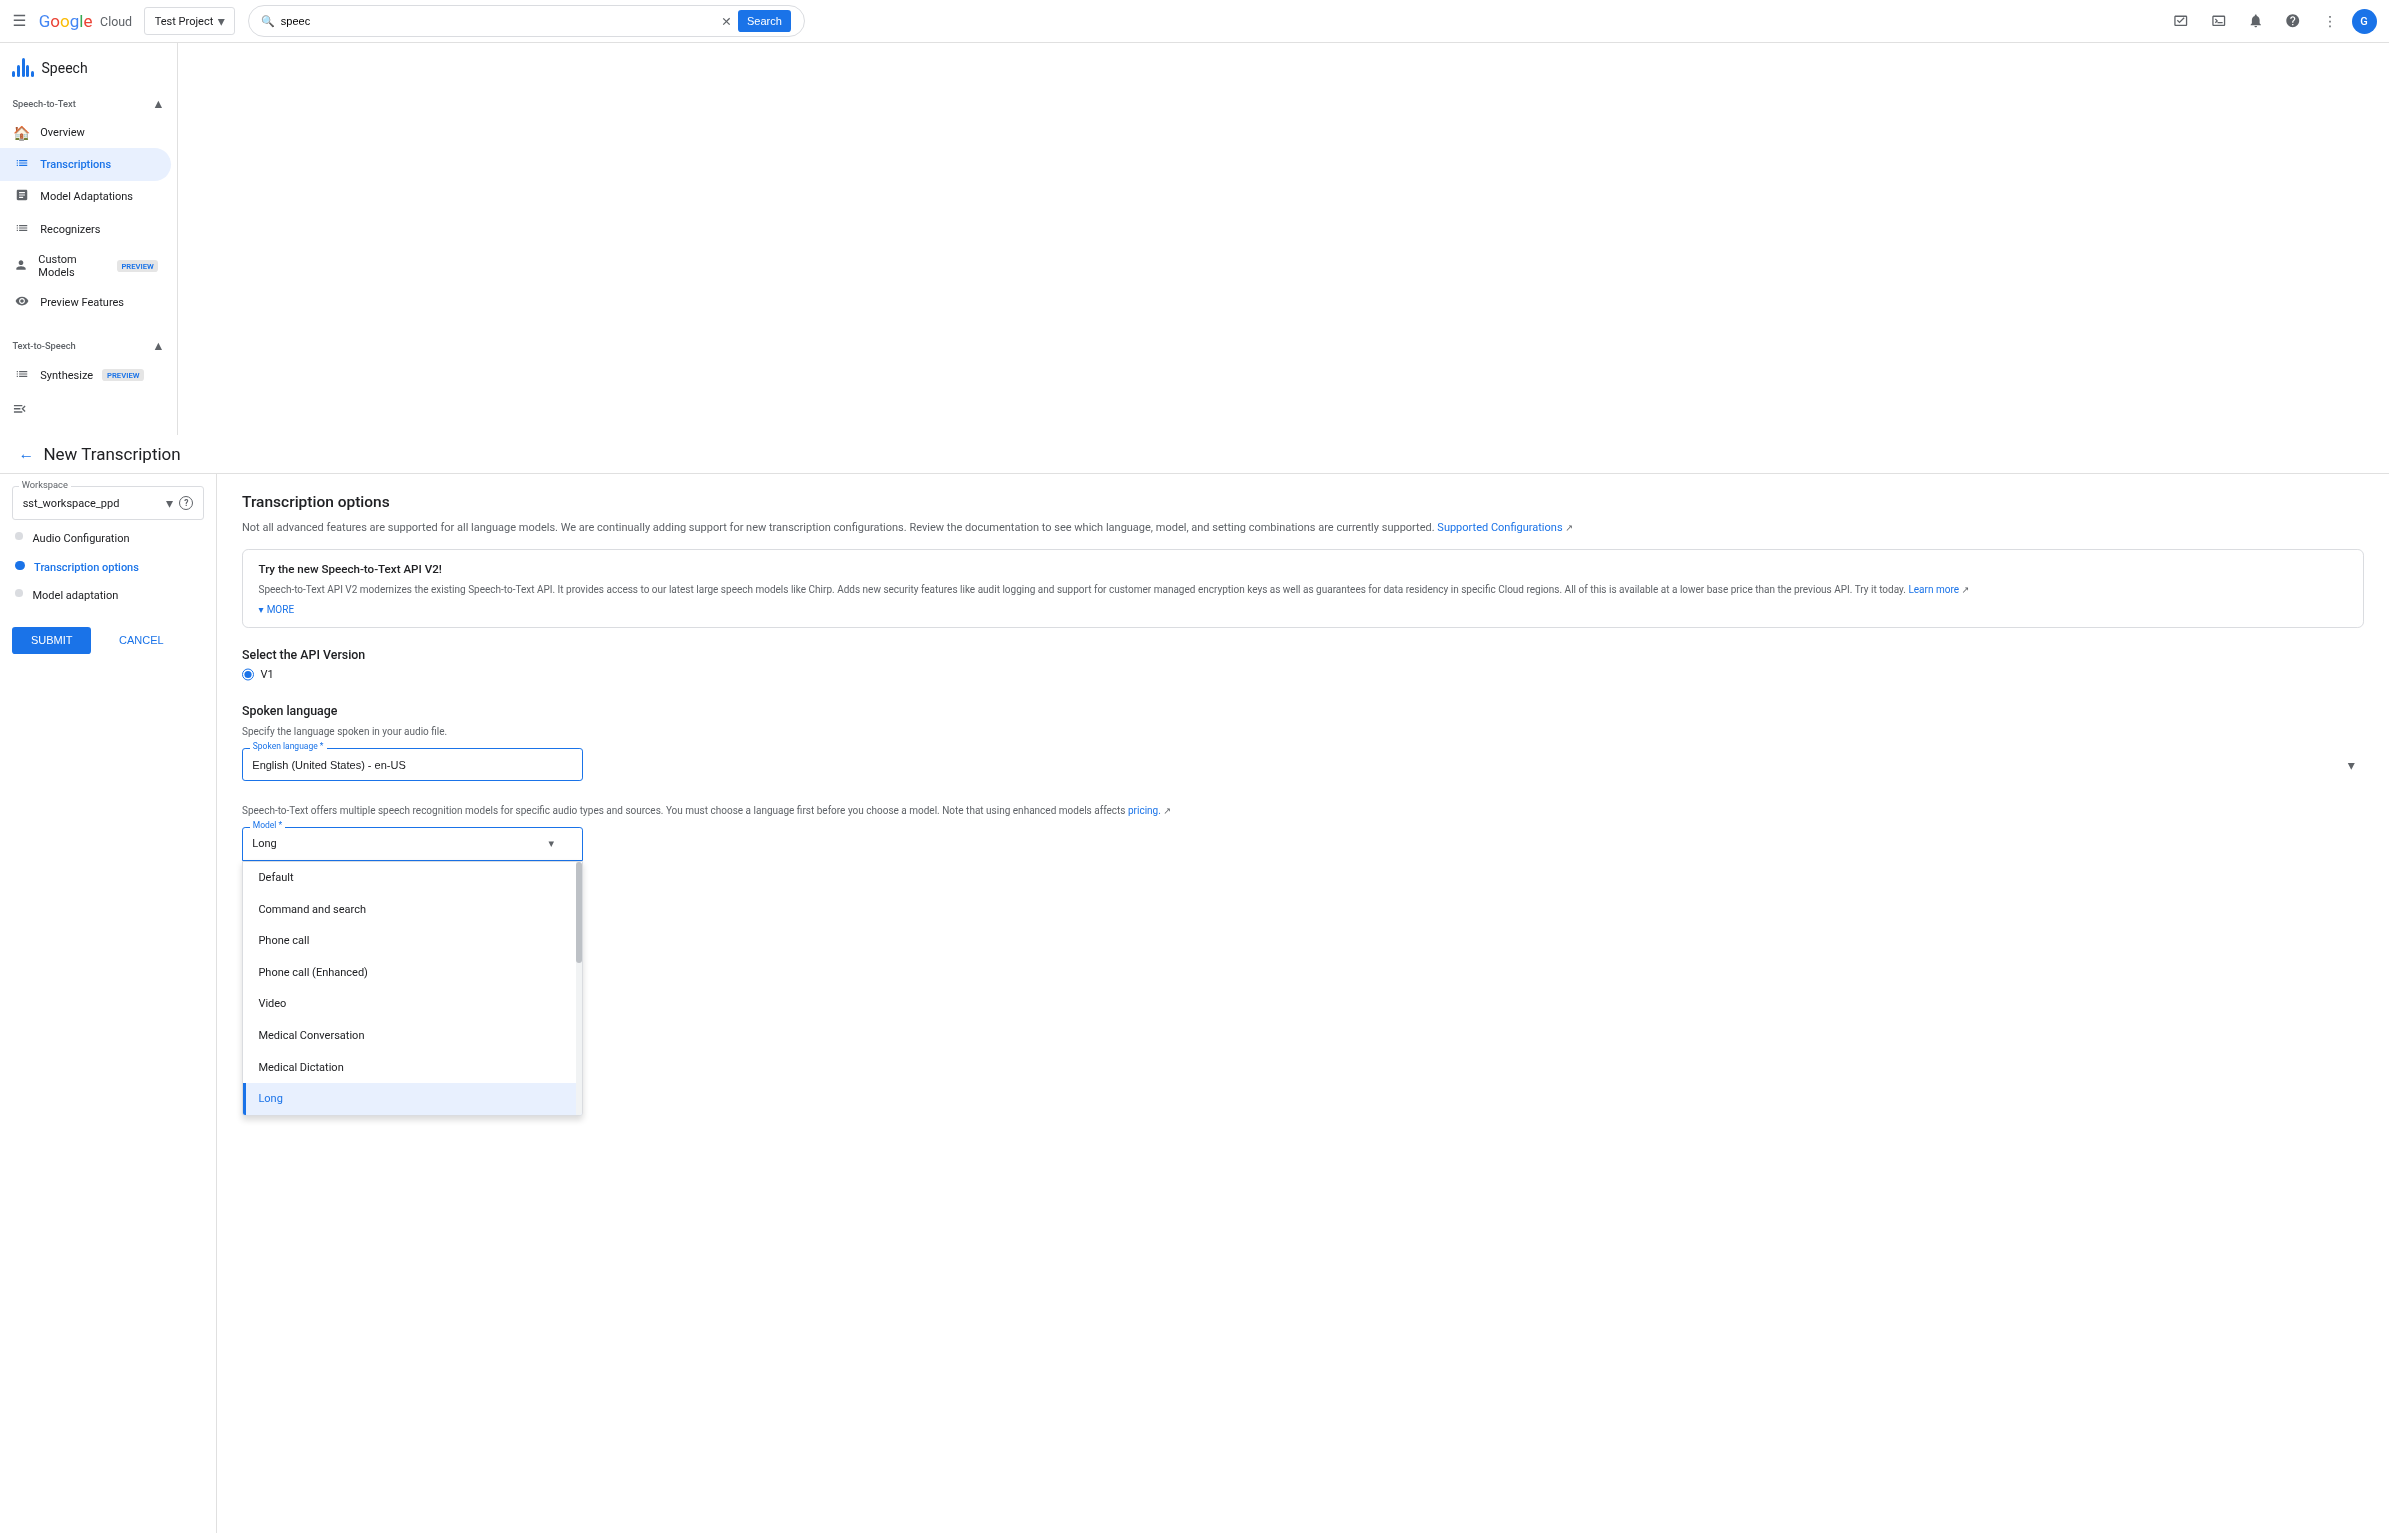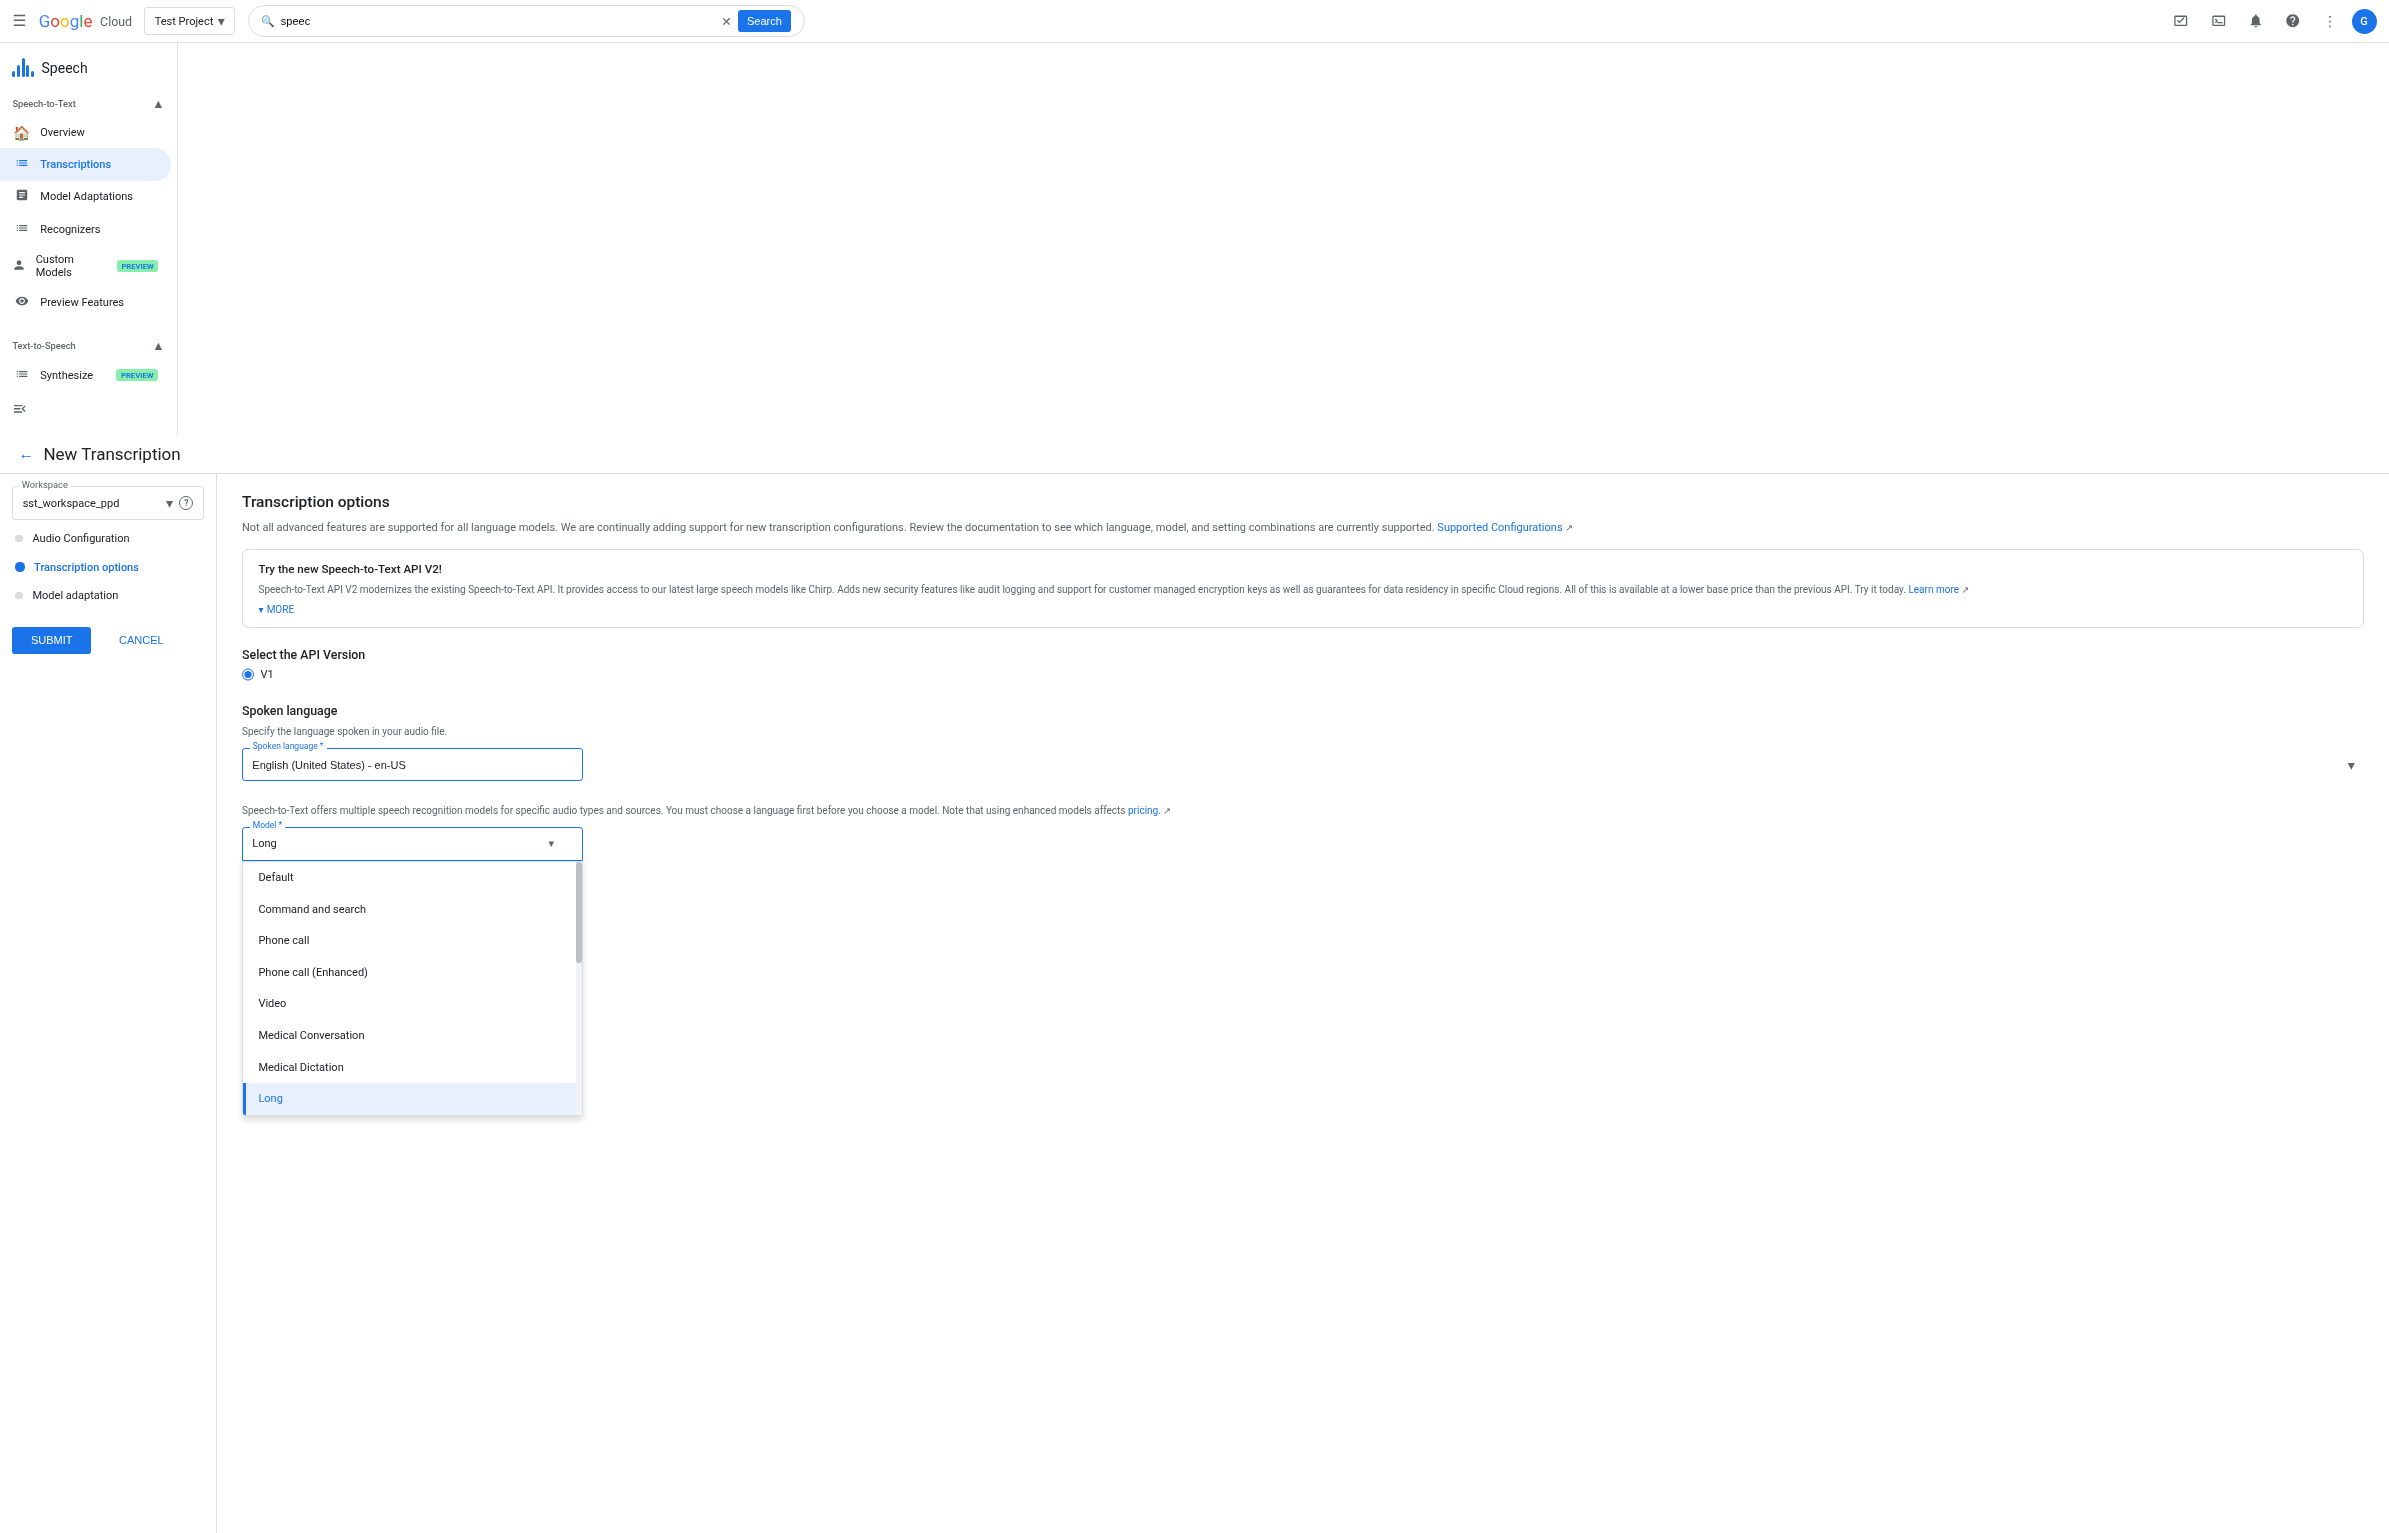--- a/index.html
+++ b/index.html
@@ -52,22 +52,22 @@
     .sidebar-section-header .chevron { font-size: 12.4px; color: #5f6368; }
     .sidebar-item {
       display: flex; align-items: center; gap: 9.3px;
       padding: 7.7px 12.4px 7.7px 12.4px; cursor: pointer; font-size: 11px; color: #202124;
       border-radius: 0 18.6px 18.6px 0; margin-right: 6.2px;
     }
     .sidebar-item.active { background: #e8f0fe; color: #1a73e8; font-weight: 500; }
     .sidebar-item .icon { font-size: 14px; color: #5f6368; width: 18.6px; text-align: center; }
     .sidebar-item.active .icon { color: #1a73e8; }
     .preview-badge {
-      background: #86efac; color: #1a73e8; font-size: 7.7px; font-weight: 600;
-      padding: 1.5px 4.6px; border-radius: 3.1px; margin-left: 14px;
+      background: #e5e5e5; color: #1a73e8; font-size: 7.7px; font-weight: 600;
+      padding: 1.5px 4.6px; border-radius: 3.1px; margin-left: 0;
     }
     .sidebar-divider { margin: 6.2px 0; }
 
     
     .content-area { flex: 1; overflow: hidden; display: flex; flex-direction: column; }
 
     
     .page-header {
       display: flex; align-items: center; gap: 9.3px; padding: 9.3px 18.6px;
       border-bottom: 0.8px solid #e0e0e0; background: #fff;
@@ -77,21 +77,21 @@
 
     
     .two-col { display: flex; flex: 1; overflow: hidden; }
 
     
     .left-panel { width: 217px; min-width: 217px; padding: 12.4px; border-right: 0.8px solid #e0e0e0; overflow-y: auto; }
     .ws-label { position: absolute; top: -7.7px; left: 6.2px; background: #fff; padding: 0 3.1px; font-size: 9.3px; color: #5f6368; }
 
     
     .steps-nav { display: flex; flex-direction: column; gap: 3.1px; }
-    .step-item { display: flex; align-items: center; gap: 9.3px; padding: 6.2px 3.1px; cursor: pointer; font-size: 11px; color: #202124; }
+    .step-item { display: flex; gap: 9.3px; padding: 6.2px 3.1px; cursor: pointer; font-size: 11px; color: #202124; }
     .step-dot { width: 7.7px; height: 7.7px; border-radius: 50%; background: #dadce0; flex-shrink: 0; }
     .step-dot.active { background: #1a73e8; width: 9.3px; height: 9.3px; }
     .step-item.active { color: #1a73e8; font-weight: 500; }
 
     
     .action-buttons { display: flex; gap: 9.3px; margin-top: 18.6px; }
     .btn-submit {
       background: #1a73e8; color: #fff; border: none; padding: 7.7px 18.6px;
       border-radius: 3.1px; cursor: pointer; font-size: 11px; font-weight: 500;
     }

